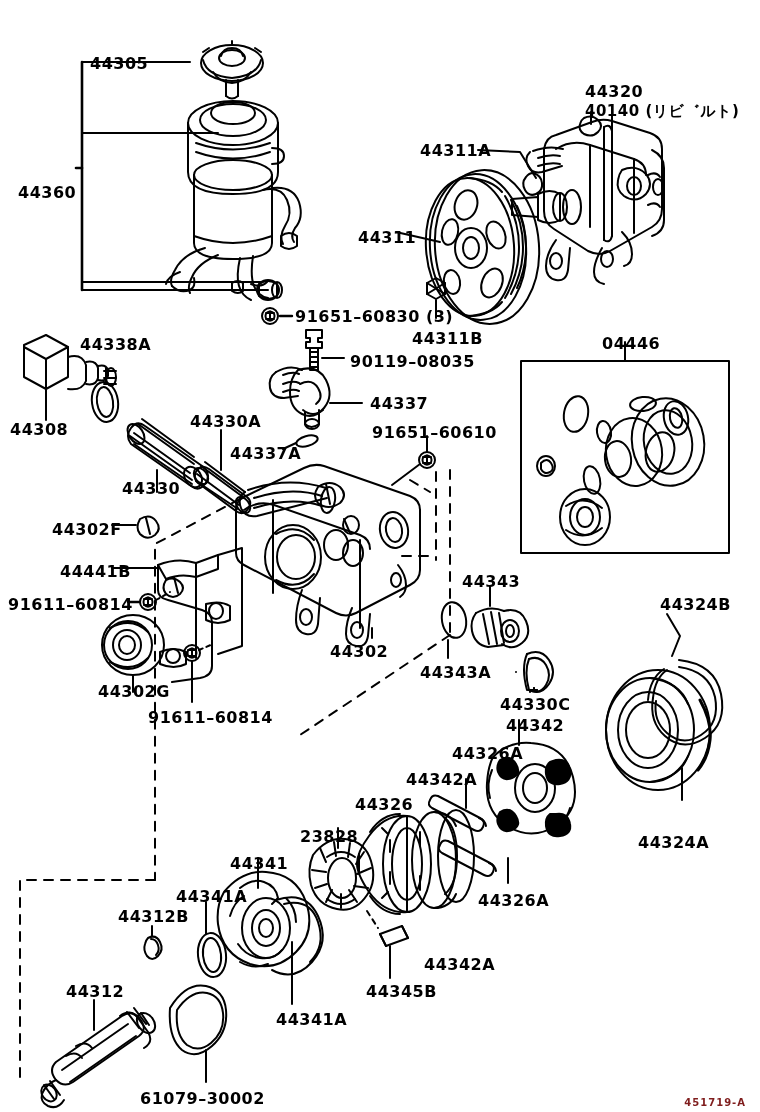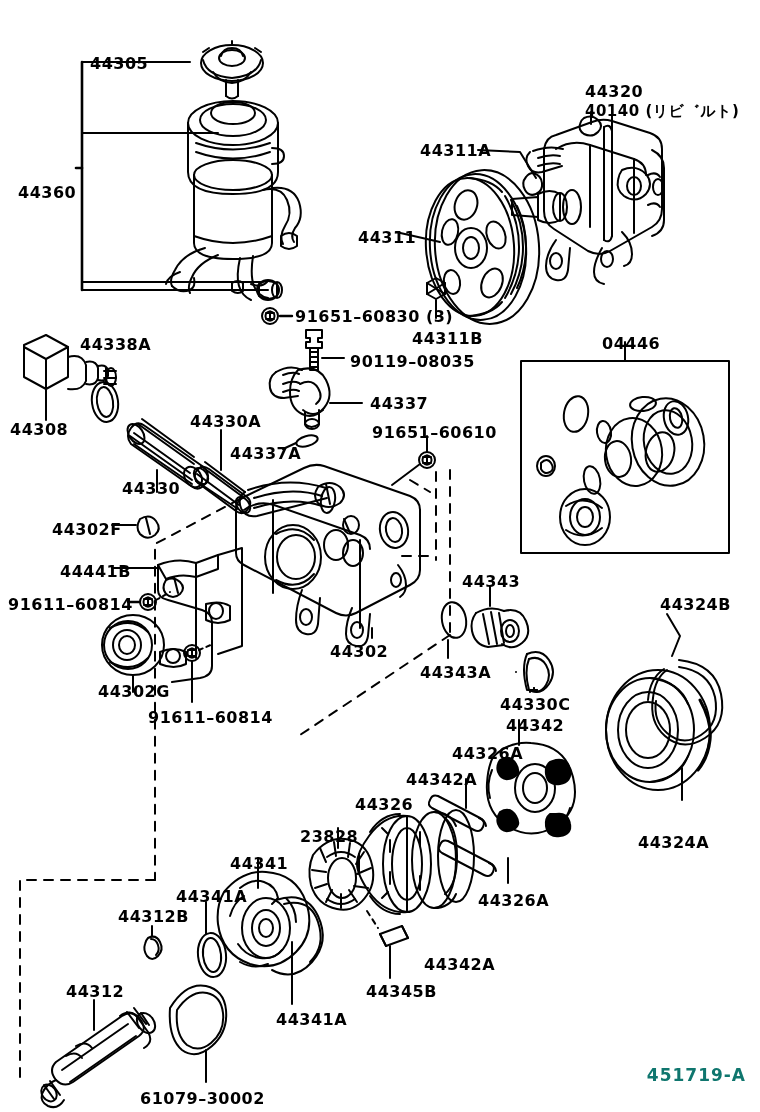--- a/index.html
+++ b/index.html
@@ -29,26 +29,26 @@
     font-weight: bold;
     font-size: 16px;
     letter-spacing: 0.5px;
     color: #000;
     white-space: nowrap;
     line-height: 1.15;
   }
   .lbl.jp { font-size: 15px; }
   .dwgid {
     position: absolute;
-    right: 14px; bottom: 27px;
+    right: 14px; bottom: 4px;
     font-family: "DejaVu Sans", sans-serif;
     font-weight: bold;
-    font-size: 17px;
+    font-size: 10px;
     letter-spacing: 1px;
-    color: #0f766e;
+    color: #7f1d1d;
   }
 </style>
 </head>
 <body>
 
 <div id="diagram">
 
   <svg class="art" viewBox="0 0 760 1112" xmlns="http://www.w3.org/2000/svg">
     <g fill="none" stroke="#000" stroke-width="2" stroke-linecap="round" stroke-linejoin="round">
 

